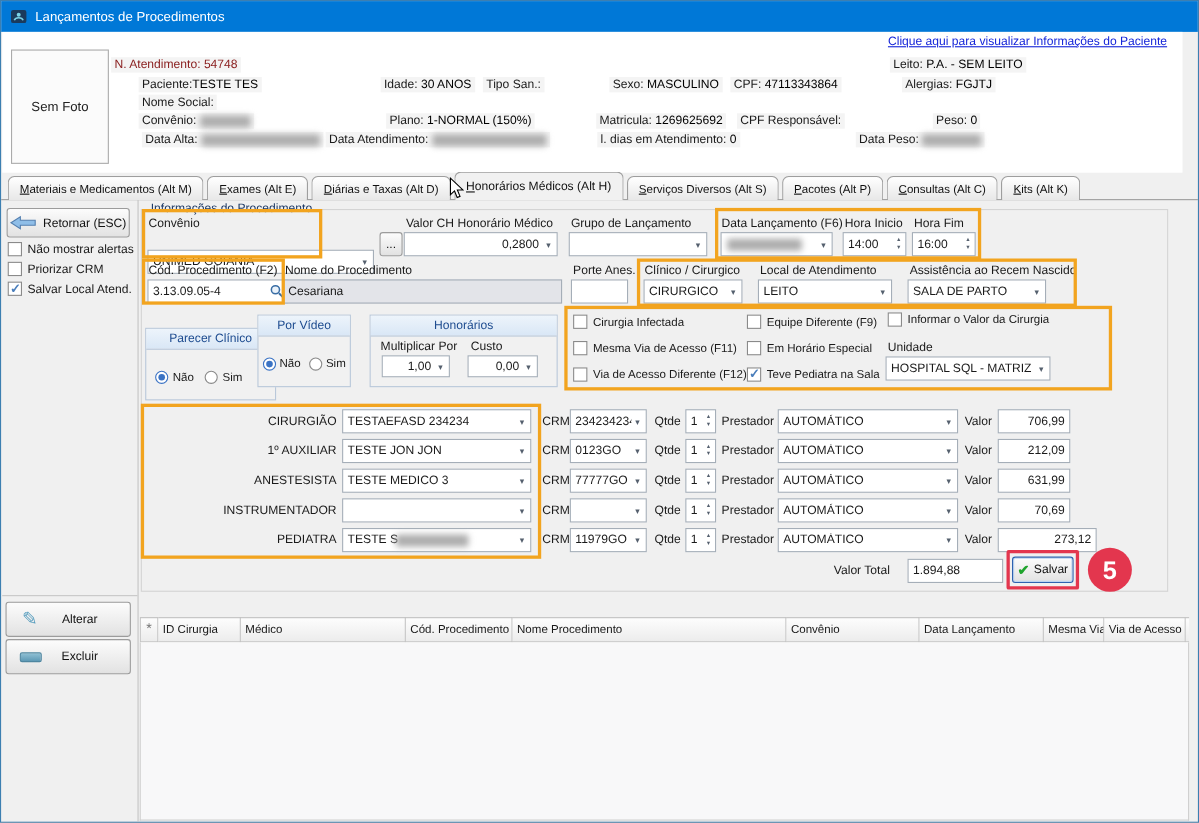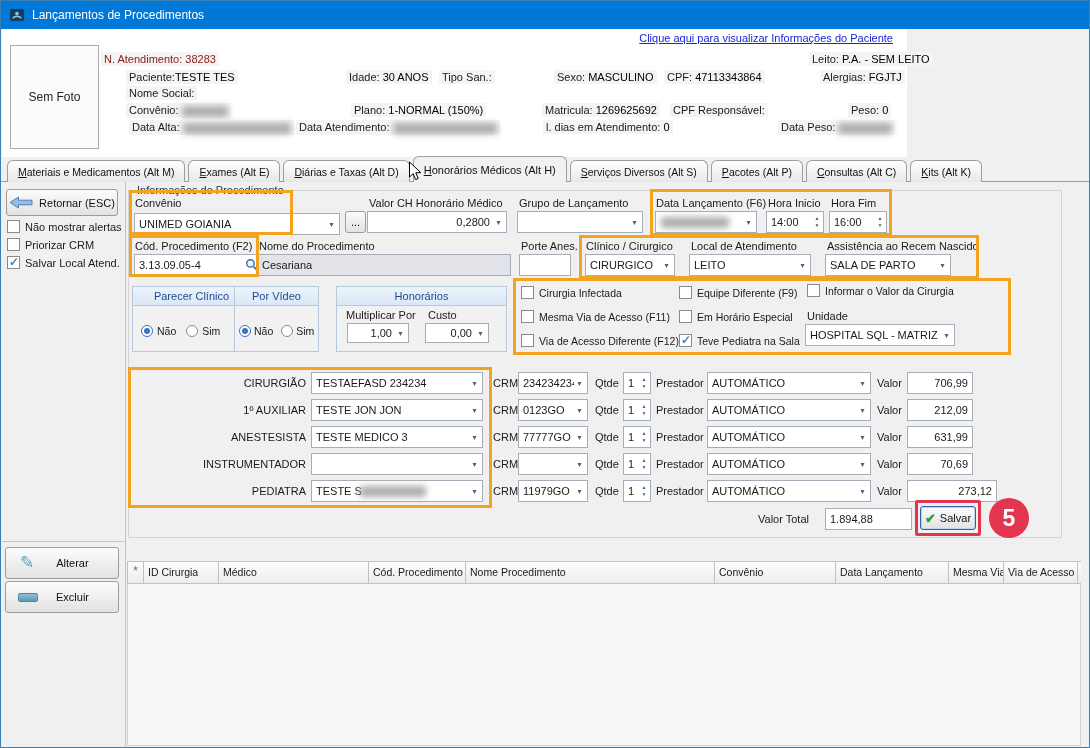--- a/index.html
+++ b/index.html
@@ -4,21 +4,21 @@
 <style>
   * { margin:0; padding:0; box-sizing:border-box; }
   html,body { background:#5a5a5a; }
   .window{position:relative;width:1090px;height:748px;background:#F0F0F0;border:1px solid #3C7FB1;
     overflow:hidden;font-family:"Liberation Sans",sans-serif;font-size:11px;color:#1A1A1A;}
   .nowrap{white-space:nowrap;}
   
   .titlebar{position:absolute;left:0;top:0;width:100%;height:28px;background:#0078D7;display:flex;align-items:center;gap:7px;padding-left:8px;}
   .titlebar .ttl{color:#FFFFFF;font-size:12px;}
   
-  .header{position:absolute;left:1px;top:28px;width:905px;height:128px;background:#FFFFFF;}
+  .header{position:absolute;left:1px;top:28px;width:1073px;height:128px;background:#FFFFFF;}
   .lnk{position:absolute;right:14px;top:3px;color:#1626D9;text-decoration:underline;cursor:pointer;}
   .semfoto{position:absolute;left:8px;top:16px;width:89px;height:104px;border:1px solid #ABABAB;background:#FBFBFB;
     display:flex;align-items:center;justify-content:center;font-size:12px;color:#222;}
   .inf{position:absolute;background:#F4F4F4;padding:1px 3px;white-space:nowrap;}
   .inf .vl{color:#000;}
   .maroon, .maroon .vl{color:#8B2121;}
   .blur{display:inline-block;height:11px;background:#ADADAD;border-radius:2px;filter:blur(3px);vertical-align:middle;}
   
   .tabs{position:absolute;left:6px;top:155px;height:26px;display:flex;align-items:flex-end;gap:3px;z-index:4;}
   .tab{height:22px;padding:0 10px;display:flex;align-items:center;background:linear-gradient(#FFFFFF,#E7E7E7);
@@ -93,21 +93,21 @@
     </svg>
     <span class="ttl">Lançamentos de Procedimentos</span>
   </div>
 
   <div class="header">
     <span class="lnk nowrap">Clique aqui para visualizar Informações do Paciente</span>
     <div class="semfoto">
         <span>Sem Foto</span>
       </div>
 
-    <span class="inf maroon" style="left:99px;top:23px"><span>N. Atendimento:</span> <span class="vl">38283</span></span>
+    <span class="inf maroon" style="left:99px;top:23px"><span>N. Atendimento:</span> <span class="vl">54748</span></span>
     <span class="inf" style="left:807px;top:23px"><span>Leito:</span> <span class="vl">P.A.  - SEM LEITO</span></span>
 
     <span class="inf" style="left:124px;top:41px"><span>Paciente:</span><span class="vl">TESTE TES</span></span>
     <span class="inf" style="left:344px;top:41px"><span>Idade:</span> <span class="vl">30 ANOS</span></span>
     <span class="inf" style="left:437px;top:41px"><span>Tipo San.:</span></span>
     <span class="inf" style="left:552px;top:41px"><span>Sexo:</span> <span class="vl">MASCULINO</span></span>
     <span class="inf" style="left:662px;top:41px"><span>CPF:</span>  <span class="vl">47113343864</span></span>
     <span class="inf" style="left:818px;top:41px"><span>Alergias:</span> <span class="vl">FGJTJ</span></span>
 
     <span class="inf" style="left:124px;top:57px"><span>Nome Social:</span></span>
@@ -164,21 +164,21 @@
   </button>
   <button class="btn" style="left:4px;top:580px;width:114px;height:32px;justify-content:flex-start;padding-left:12px;gap:18px">
     <span class="eraser-icon"></span>
     <span>Excluir</span>
   </button>
 
   <div class="gbox" style="left:127px;top:189px;width:934px;height:348px"></div>
   <span class="gbox-lbl" style="left:132px;top:183px">Informações do Procedimento</span>
 
   <span class="lb" style="left:134px;top:196px">Convênio</span>
-  <div class="combo" style="left:133px;top:212px;width:206px">
+  <div class="combo" style="left:133px;top:226px;width:206px">
     <span class="fld-txt">UNIMED GOIANIA</span>
     <span class="arr">▾</span>
   </div>
   <button class="btn" style="left:344px;top:210px;width:21px;height:22px">
       <span>...</span>
     </button>
 
   <span class="lb" style="left:368px;top:196px">Valor CH Honorário Médico</span>
   <div class="combo right" style="left:366px;top:210px;width:140px">
     <span class="fld-txt">0,2800</span>
@@ -243,21 +243,21 @@
   <div class="combo" style="left:688px;top:253px;width:122px">
     <span class="fld-txt">LEITO</span>
     <span class="arr">▾</span>
   </div>
   <span class="lb" style="left:826px;top:239px">Assistência ao Recem Nascido</span>
   <div class="combo" style="left:824px;top:253px;width:126px">
     <span class="fld-txt">SALA DE PARTO</span>
     <span class="arr">▾</span>
   </div>
 
-  <div class="grp" style="left:131px;top:285px;width:119px;height:66px">
+  <div class="grp" style="left:131px;top:297px;width:119px;height:66px">
     <div class="hd">Parecer Clínico</div>
     <div class="cbrow" style="left:8px;top:38px;gap:4px">
       <span class="rd checked"></span>
       <span>Não</span>
       <span class="rd" style="margin-left:6px"></span>
       <span>Sim</span>
     </div>
   </div>
   <div class="grp" style="left:233px;top:285px;width:85px;height:66px">
     <div class="hd">Por Vídeo</div>

